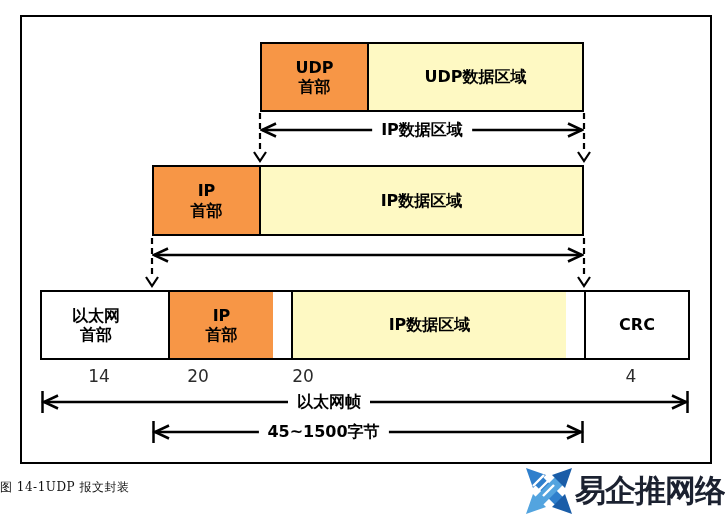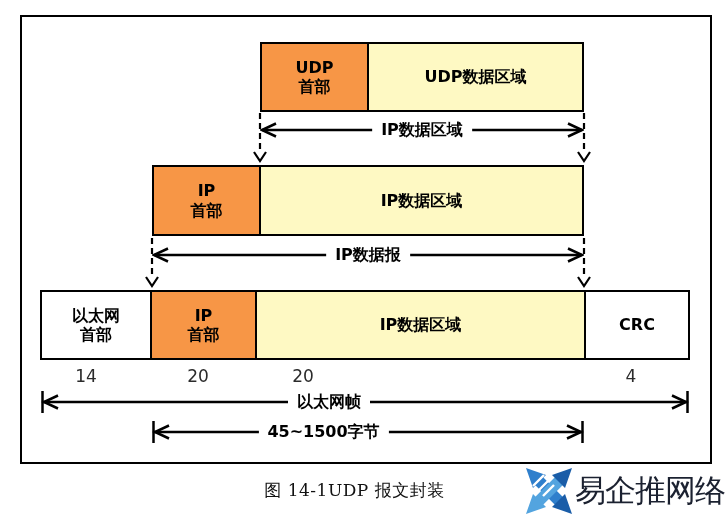--- a/index.html
+++ b/index.html
@@ -14,54 +14,54 @@
   .row { position:absolute; display:flex; border:2px solid #000; }
   .cell { display:flex; flex-direction:column; justify-content:center; align-items:center;
           font-weight:bold; font-size:16px; line-height:1.2; color:#000; text-align:center; }
   .cell + .cell { border-left:2.5px solid #000; }
   .fill-header { background:#F79646; }
   .fill-data   { background:#fef9c3; }
   .fill-plain  { background:#ffffff; }
 
   .row-udp { left:260px; top:42px;  width:324px; height:70px; }
   .row-ip  { left:152px; top:165px; width:432px; height:71px; }
-  .row-eth { left:40px;  top:290px; width:650px; height:70px; }
+  .row-eth { left:40px;  top:290px; width:650px; height:70px;gap:18px; }
 
   .h-arrow { position:absolute; }
   .h-arrow svg { position:absolute; left:0; top:0; }
   .arrow-label { position:absolute; left:50%; top:50%; transform:translate(-50%,-50%);
                  background:#ffffff; padding:0 9px; font-weight:bold; font-size:16px;
                  color:#000; white-space:nowrap; }
 
   .arrow-udp-seg { left:260px; top:120px; width:324px; height:20px; }
   .arrow-ip-dgm  { left:152px; top:245px; width:432px; height:20px; }
   .arrow-eth-frm { left:41px;  top:391px; width:576px; height:22px; }
   .arrow-payload { left:152px; top:421px; width:343px; height:22px; }
 
   .v-dashed { position:absolute; width:18px; height:50px; }
   .vd-1 { left:251px; top:113px; }
   .vd-2 { left:575px; top:113px; }
   .vd-3 { left:143px; top:238px; }
   .vd-4 { left:575px; top:238px; }
 
   .size-label { position:absolute; top:366px; transform:translateX(-50%);
                 font-size:17px; color:#2b2b2b; }
-  .size-14 { left:86px; }
+  .size-14 { left:99px; }
   .size-20a { left:198px; }
   .size-20b { left:303px; }
   .size-4 { left:631px; }
 
-  .caption { position:absolute; left:0; right:16px; top:479px; text-align:center;
+  .caption { position:absolute; left:0; right:16px; top:479px; text-align:left;
              font-family:"DejaVu Serif","Liberation Serif",serif;
-             font-size:17px; color:#111; letter-spacing:0.5px; }
+             font-size:12px; color:#111; letter-spacing:0.5px; }
 
   .watermark { position:absolute; left:524px; top:464px; height:54px;
                display:flex; align-items:center; gap:1px; }
   .watermark-text { font-family:"DejaVu Serif","Liberation Serif",serif;
-                    font-weight:normal; font-size:31px; color:#1b2130;
+                    font-weight:bold; font-size:31px; color:#1b2130;
                     letter-spacing:-1px; white-space:nowrap; }
 </style>
 </head>
 <body>
 
 <div class="canvas">
 
   <div class="frame"></div>
 
   <div class="row row-udp">
@@ -105,21 +105,20 @@
       <span>IP数据区域</span>
     </div>
   </div>
 
   <div class="h-arrow arrow-ip-dgm">
     <svg width="432" height="20" viewBox="0 0 432 20">
       <line x1="2" y1="10" x2="430" y2="10" stroke="#000" stroke-width="2.5"></line>
       <polyline points="16,3.5 2,10 16,16.5" fill="none" stroke="#000" stroke-width="2.5"></polyline>
       <polyline points="416,3.5 430,10 416,16.5" fill="none" stroke="#000" stroke-width="2.5"></polyline>
     </svg>
-    <span class="arrow-label">IP数据报</span>
   </div>
 
   <div class="v-dashed vd-3">
     <svg width="18" height="50" viewBox="0 0 18 50">
       <line x1="9" y1="0" x2="9" y2="40" stroke="#000" stroke-width="2.2" stroke-dasharray="6 4"></line>
       <polyline points="3,39 9,48 15,39" fill="none" stroke="#000" stroke-width="2.2"></polyline>
     </svg>
   </div>
   <div class="v-dashed vd-4">
     <svg width="18" height="50" viewBox="0 0 18 50">

